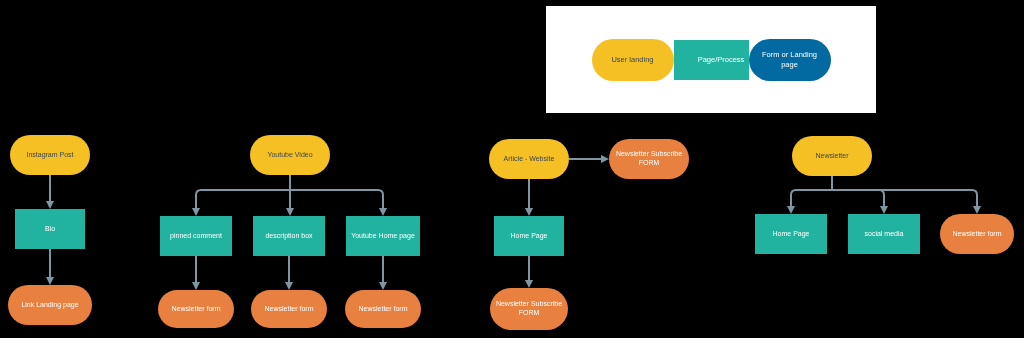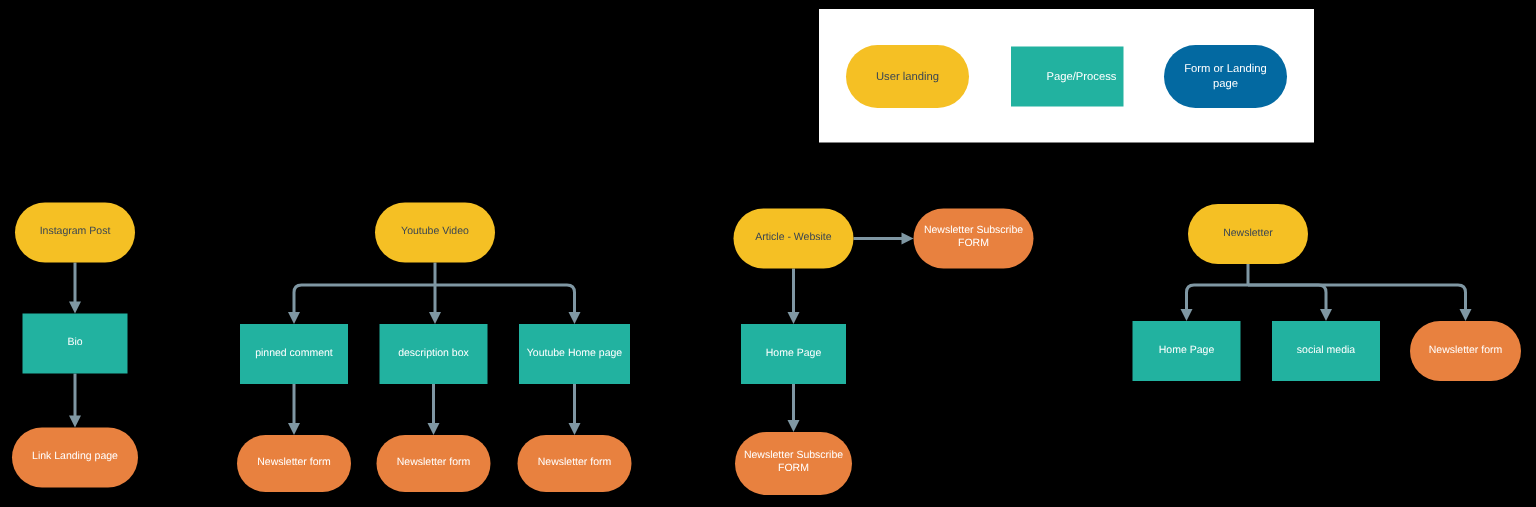--- a/index.html
+++ b/index.html
@@ -40,24 +40,24 @@
     font-size: 11.5px;
     font-weight: bold;
     color: #3b4652;
     letter-spacing: 0.15px;
   }
 
   #legend-card {
     left: 546px;
     top: 6px;
     width: 330px;
-    height: 89px;
-    display: flex;
-    align-items: center;
-    justify-content: space-between;
+    height: 107px;
+    display: flex;
+    align-items: center;
+    justify-content: center;
     padding: 0 18px;
   }
 
   .legend-item {
     display: flex;
     align-items: center;
     justify-content: center;
     text-align: center;
     line-height: 1.25;
   }

